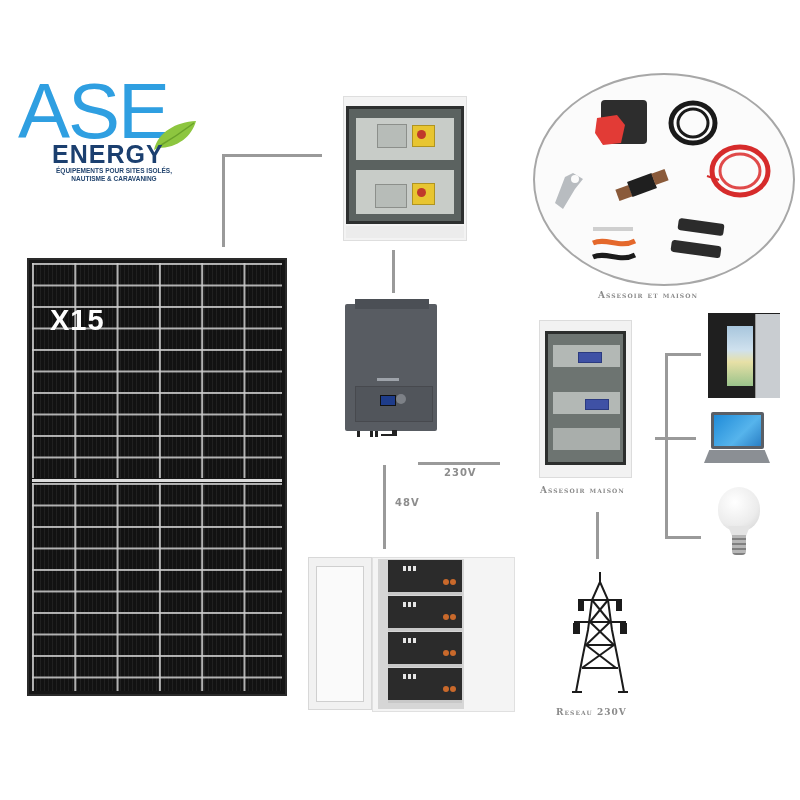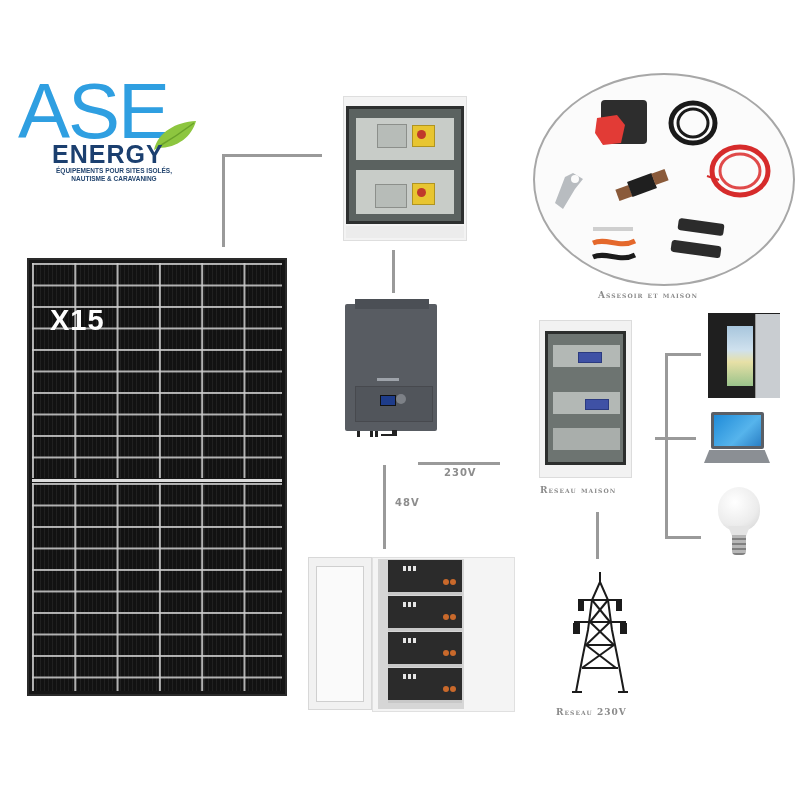--- a/index.html
+++ b/index.html
@@ -170,21 +170,21 @@
 
 <div>
   <div class="tab-box"></div>
   <div class="tab-glass"></div>
   <div class="tab-row" style="top:345px;"></div>
   <div class="tab-brk" style="left:578px;top:352px;"></div>
   <div class="tab-row" style="top:392px;"></div>
   <div class="tab-brk" style="left:585px;top:399px;"></div>
   <div class="tab-row" style="top:428px;background:#a9aeab;"></div>
 </div>
-<div class="cap" style="left:540px;top:485px;font-size:9px;">Reseau maison</div>
+<div class="cap" style="left:540px;top:485px;font-size:9px;">Assesoir maison</div>
 
 <div>
   <div class="fridge"></div>
   <div class="fridge-inside"></div>
   <div class="fridge-door"></div>
 </div>
 <div>
   <div class="laptop-screen"></div>
   <div class="laptop-disp"></div>
   <div class="laptop-base"></div>

